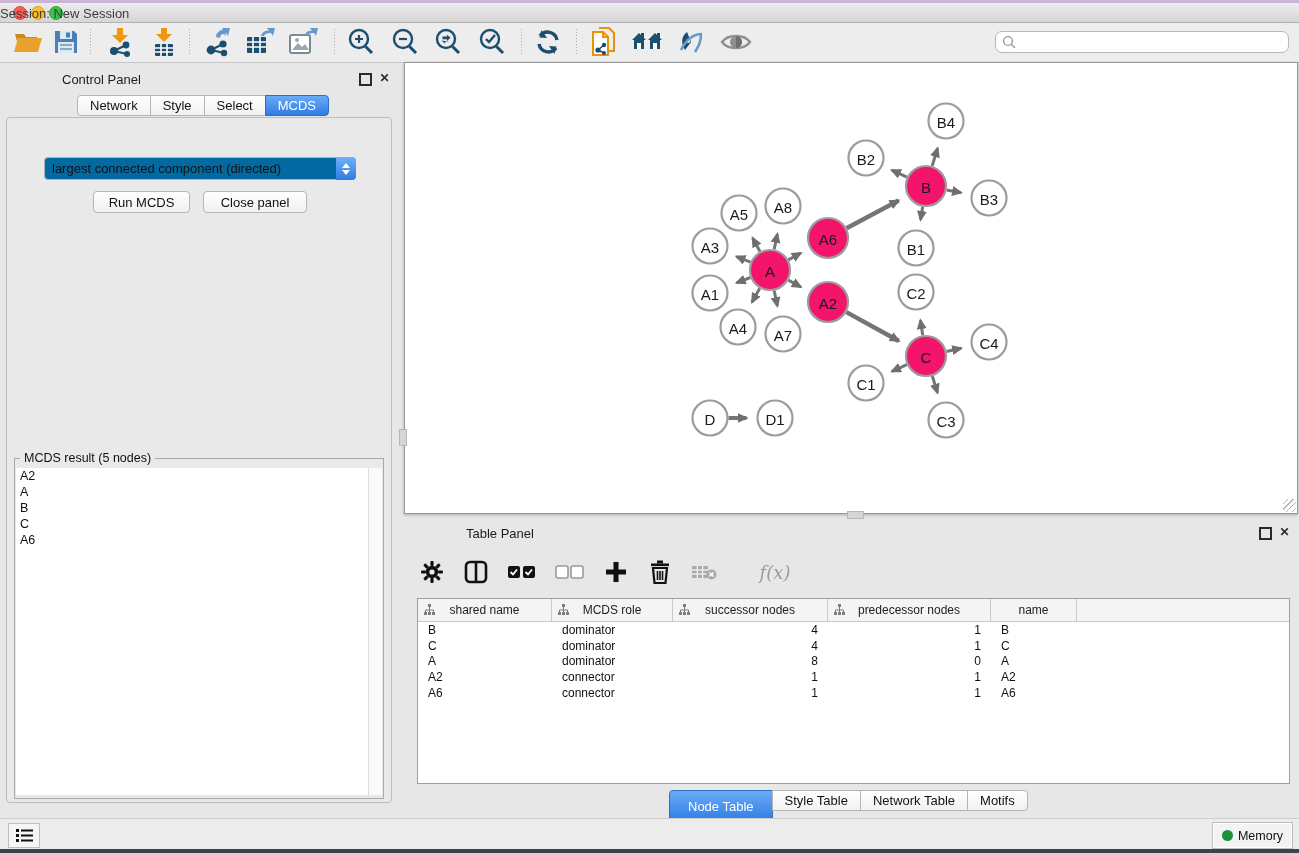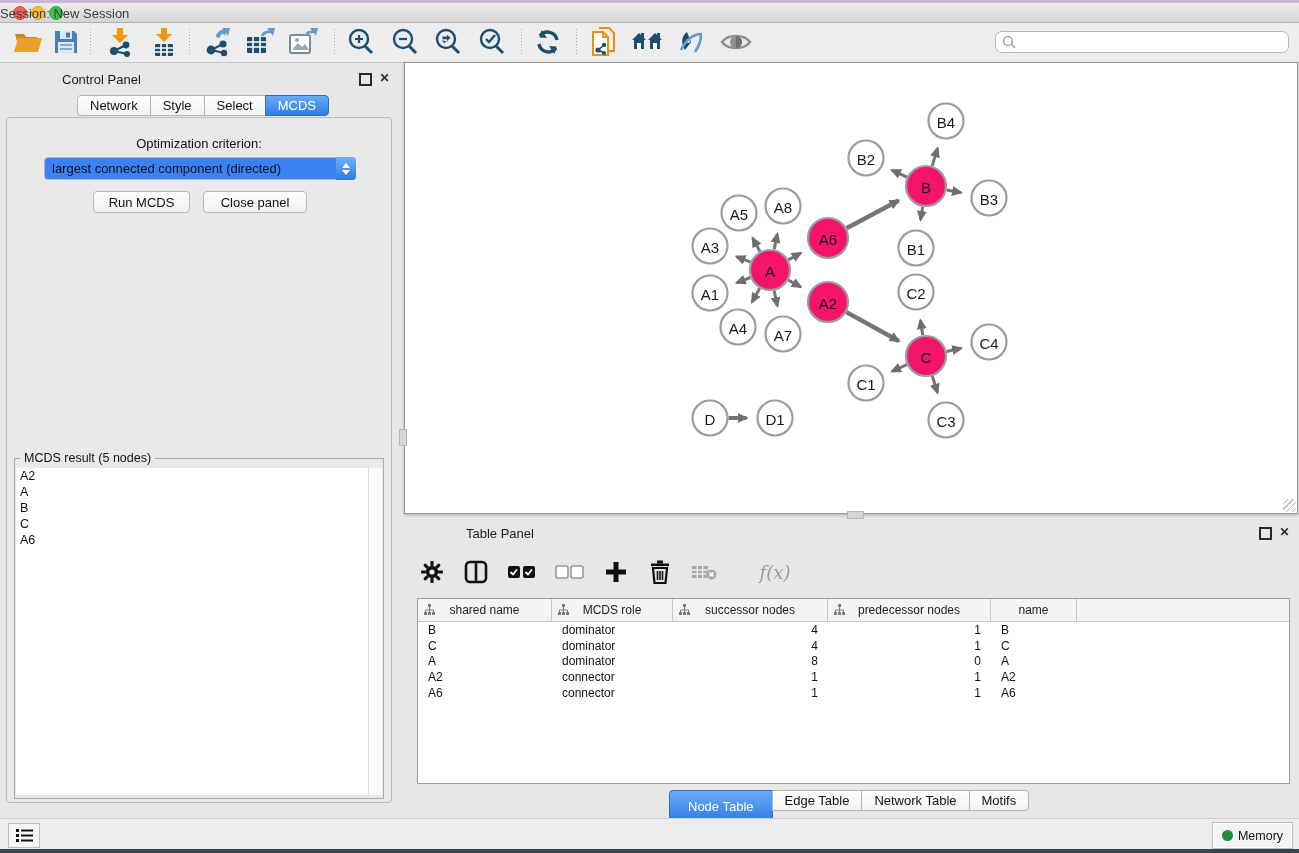--- a/index.html
+++ b/index.html
@@ -31,21 +31,21 @@
   .mini-btn{width:13px;height:13px;font-size:12px;line-height:12px;color:#2a2a2a;text-align:center;}
   .float-glyph{width:9px;height:9px;border:2px solid #2a2a2a;display:inline-block;}
   .cp-tabs{left:77px;top:95px;height:21px;display:flex;}
   .seg{border:1px solid #b4b4b4;background:linear-gradient(#ffffff,#f1f1f1);font-size:13px;
        display:flex;align-items:center;justify-content:center;padding:0 12px;margin-left:-1px;color:#111;}
   .seg.first{border-radius:4px 0 0 4px;margin-left:0;}
   .seg.last{border-radius:0 4px 4px 0;}
   .seg.active{background:linear-gradient(#69acf7,#2f7ce2);color:#fff;border-color:#2f6fc2;}
   .cp-body{left:6px;top:117px;width:384px;height:684px;background:#e9e9e9;border:1px solid #bdbdbd;border-radius:4px;}
   .opt-label{left:0;top:18px;width:100%;text-align:center;font-size:13px;color:#111;}
-  .dropdown{left:37px;top:39px;width:312px;height:23px;background:#3b82f6;border:1px solid #b3b3b3;border-radius:4px;
+  .dropdown{left:37px;top:39px;width:312px;height:23px;background:#0369a1;border:1px solid #b3b3b3;border-radius:4px;
             display:flex;align-items:center;box-sizing:border-box;}
   .dropdown .dd-text{flex:1;font-size:13px;padding-left:7px;color:#111;white-space:nowrap;overflow:hidden;}
   .dd-stepper{width:20px;height:23px;margin:-1px -1px -1px 0;border-radius:0 4px 4px 0;
               background:linear-gradient(#6fb0f8,#2e7ce2);display:flex;flex-direction:column;
               align-items:center;justify-content:center;gap:2px;}
   .dd-arrow{width:0;height:0;border-left:4px solid transparent;border-right:4px solid transparent;}
   .dd-up{border-bottom:5px solid #fff;}
   .dd-down{border-top:5px solid #fff;}
   .pushbtn{height:22px;background:linear-gradient(#ffffff,#f0f0f0);border:1px solid #b6b6b6;border-radius:4px;
            font-size:13px;display:flex;align-items:center;justify-content:center;color:#111;box-sizing:border-box;}
@@ -263,21 +263,20 @@
   </div>
 
   <div class="abs cp-tabs">
     <div class="seg first">Network</div>
     <div class="seg">Style</div>
     <div class="seg">Select</div>
     <div class="seg last active">MCDS</div>
   </div>
 
   <div class="abs cp-body">
-    <div class="abs opt-label">Optimization criterion:</div>
     <div class="abs dropdown">
       <div class="dd-text">largest connected component (directed)</div>
       <div class="dd-stepper">
         <div class="dd-arrow dd-up"></div>
           <div class="dd-arrow dd-down"></div>
       </div>
     </div>
     <div class="abs pushbtn" style="left:86px;top:73px;width:97px">Run MCDS</div>
     <div class="abs pushbtn" style="left:196px;top:73px;width:104px">Close panel</div>
 
@@ -579,21 +578,21 @@
           <div class="td" style="width: 121px; text-align: left;">connector</div>
           <div class="td" style="width: 155px; text-align: right;">1</div>
           <div class="td" style="width: 163px; text-align: right;">1</div>
           <div class="td" style="width: 86px; text-align: left;">A6</div>
         </div>
       </div>
   </div>
 
   <div class="abs bottom-tabs">
     <div class="seg first active" style="padding:15px 18px">Node Table</div>
-    <div class="seg" style="padding:0 12px">Edge Table</div>
+    <div class="seg" style="padding:0 12px">Style Table</div>
     <div class="seg" style="padding:0 12px">Network Table</div>
     <div class="seg last" style="padding:0 12px">Motifs</div>
   </div>
 
   <div class="abs statusbar">
     <div class="abs sb-btn">
       <svg width="17" height="15" viewBox="0 0 17 15">
           <g fill="#111">
             <rect x="0" y="1" width="3" height="3"></rect>
             <rect x="5" y="1.5" width="12" height="2"></rect>

